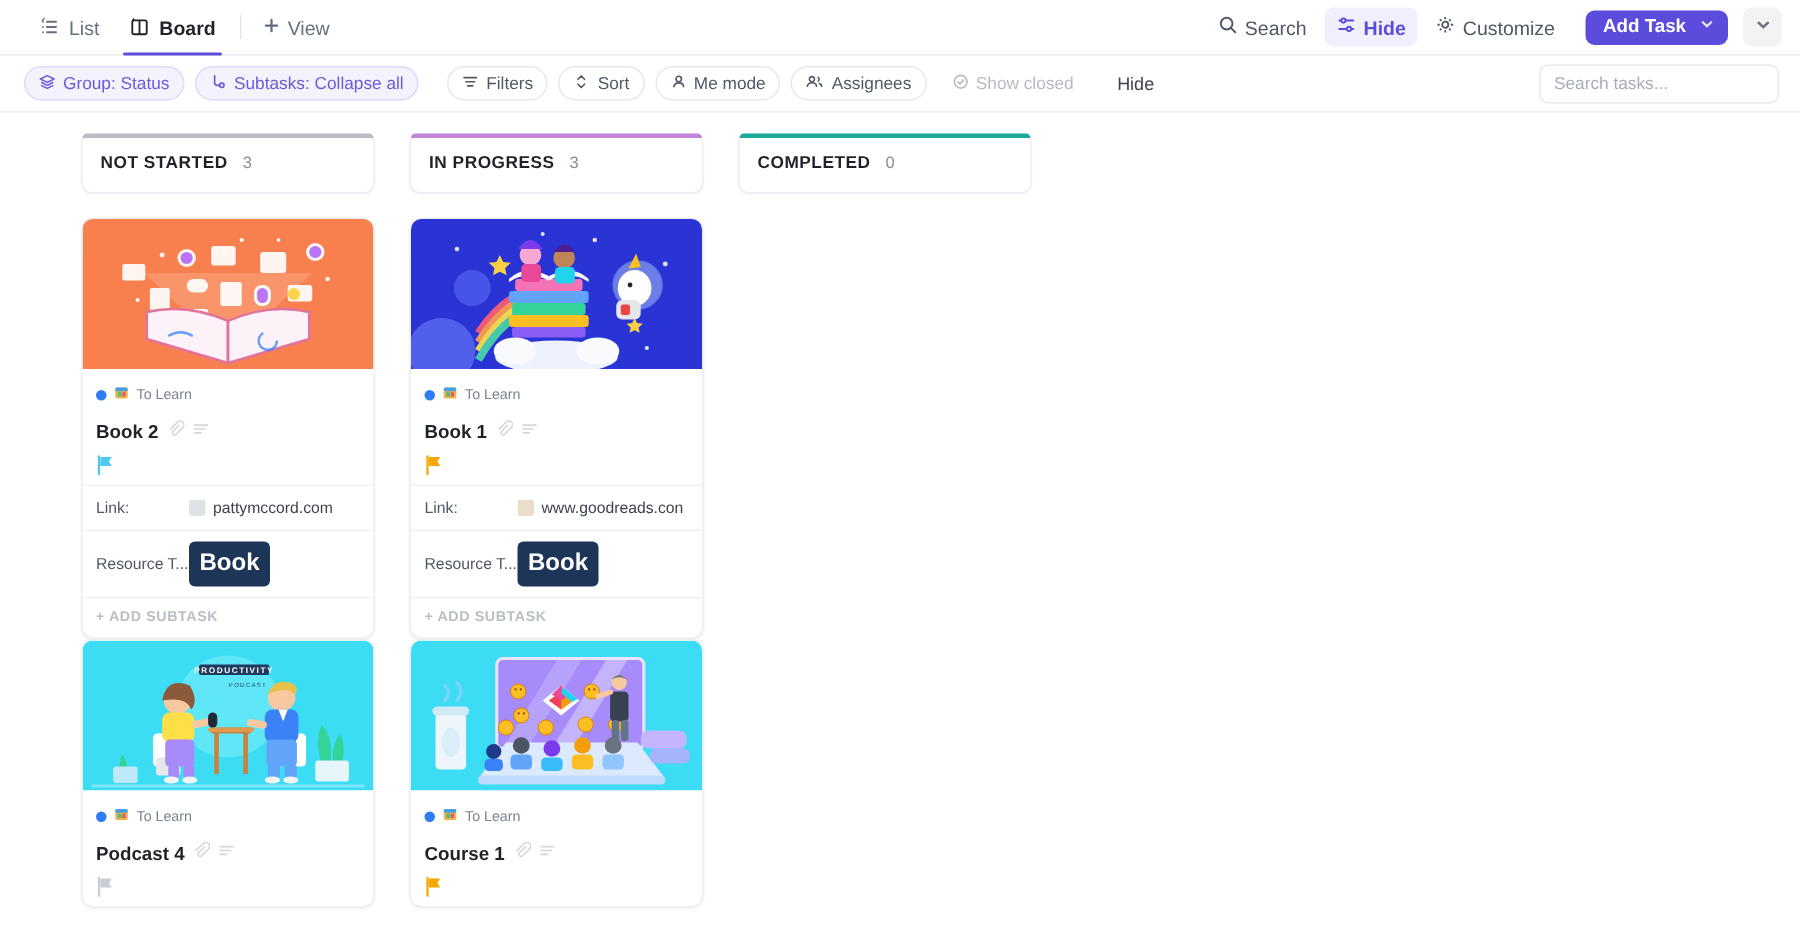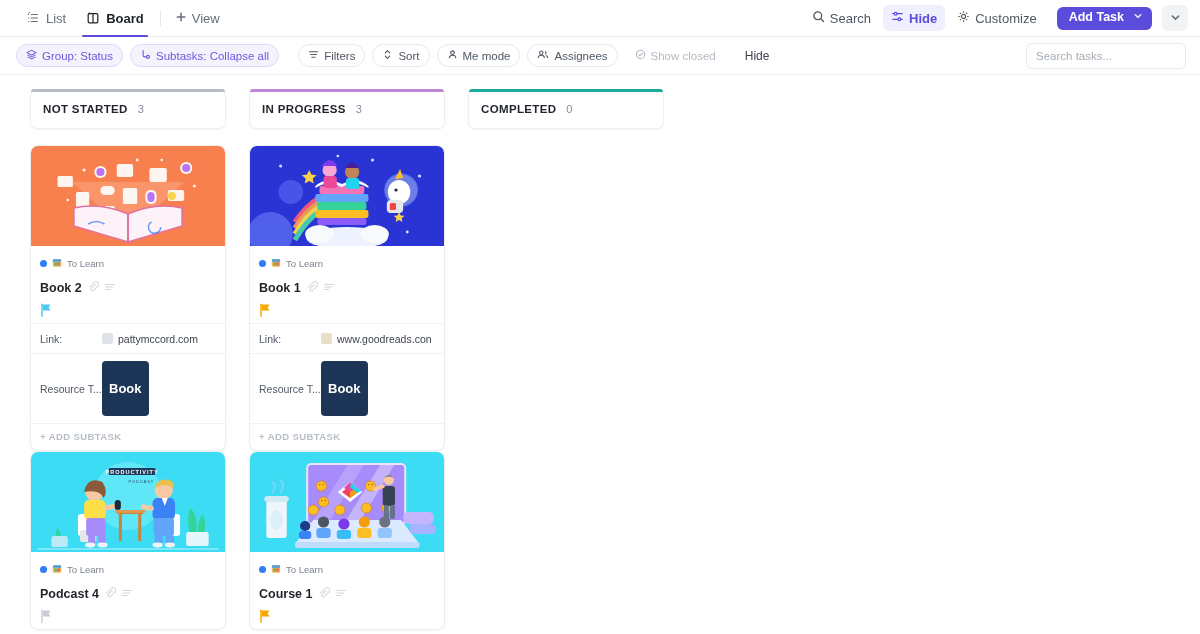--- a/index.html
+++ b/index.html
@@ -113,20 +113,21 @@
   }
   .searchbox input::placeholder { color: #a7aeb8; }
 
   
   .board {
     display: flex;
     padding: 14px 0 0 30px;
     gap: 23px;
     height: calc(634px - 37px - 38px);
     overflow: hidden;
+    margin-left: 24px;
   }
   .column { width: 196px; flex: 0 0 196px; }
 
   .col-head {
     height: 40px;
     background: #fff;
     border: 1px solid #eceef1;
     border-radius: 7px;
     display: flex; align-items: center;
     padding: 0 12px;
@@ -178,22 +179,22 @@
     display: flex; align-items: center;
     border-top: 1px solid #f0f1f4;
     padding: 7px 9px;
     min-height: 30px;
   }
   .field-label { font-size: 10.5px; color: #4f5864; width: 62px; flex: 0 0 62px; }
   .field-val { display: flex; align-items: center; gap: 5px; font-size: 10.5px; color: #3d444d; overflow: hidden; white-space: nowrap; }
   .favicon { width: 11px; height: 11px; border-radius: 2px; flex: 0 0 11px; }
   .tag {
     background: #1d3557; color: #fff;
-    font-size: 13px; font-weight: 600;
-    padding: 20px 7px; border-radius: 4px;
+    font-size: 16px; font-weight: 600;
+    padding: 6px 7px; border-radius: 4px;
   }
   .add-subtask {
     border-top: 1px solid #f0f1f4;
     padding: 7px 9px 8px 9px;
     font-size: 9.5px; letter-spacing: .4px;
     color: #b9bec6; font-weight: 600;
     cursor: pointer;
   }
   .icon-dim { opacity: .38; }
 </style>

